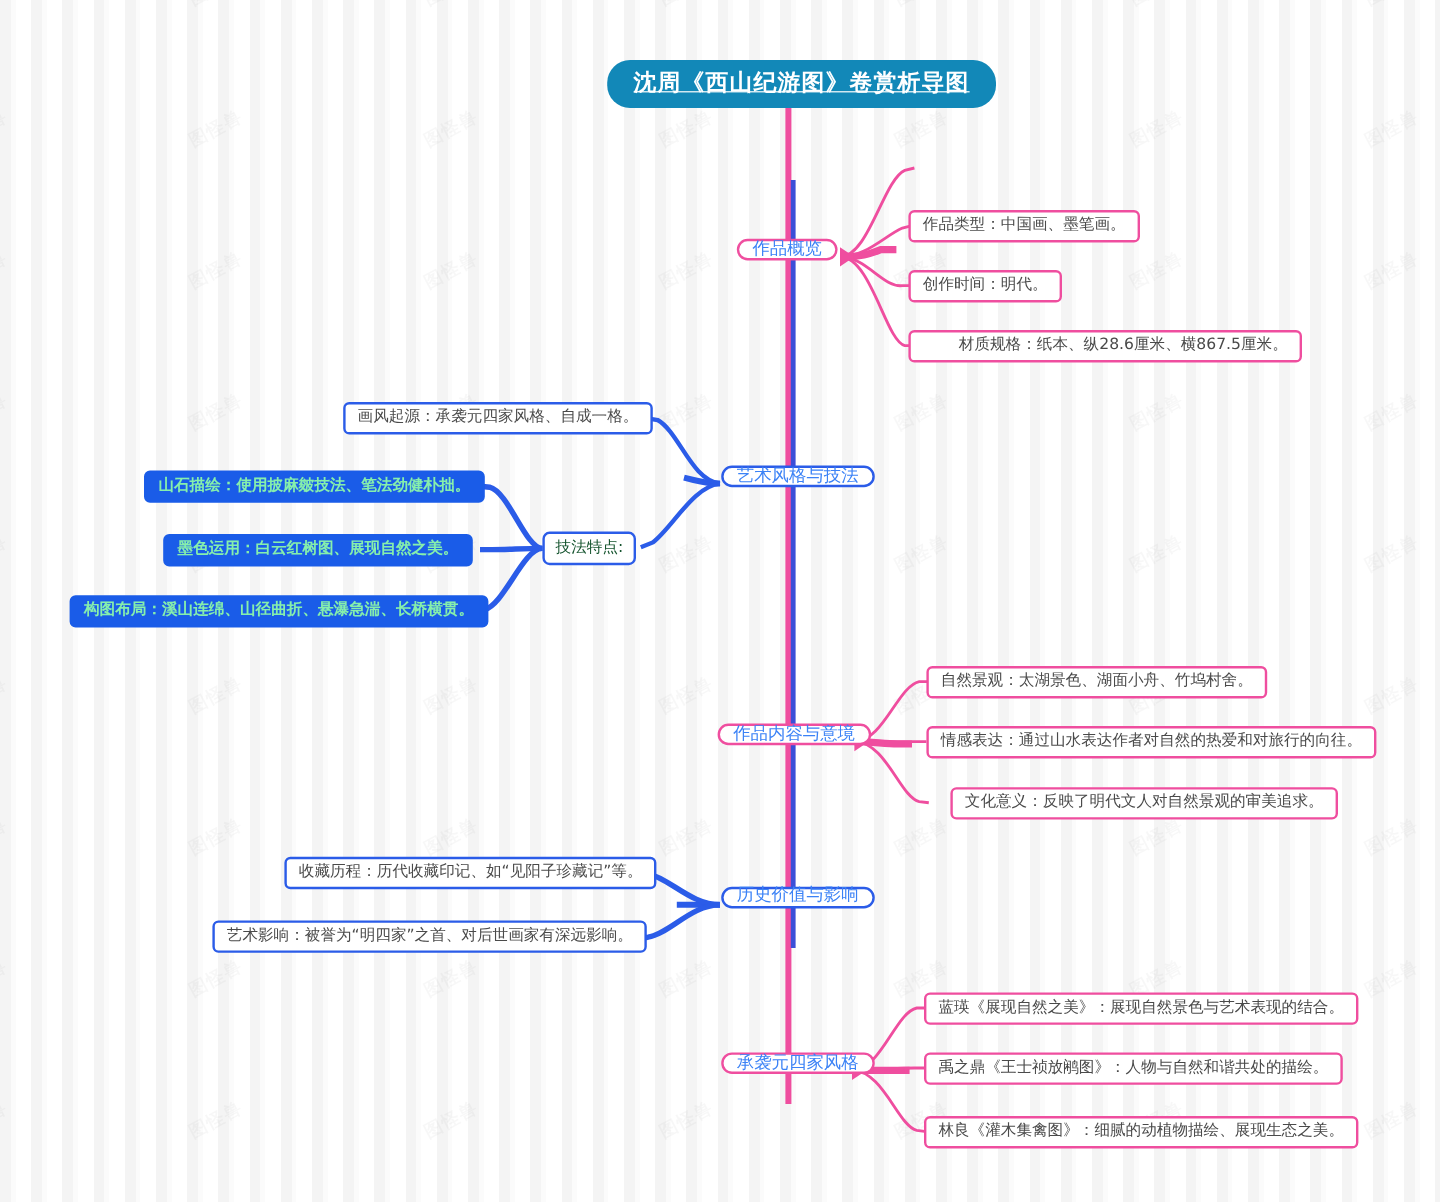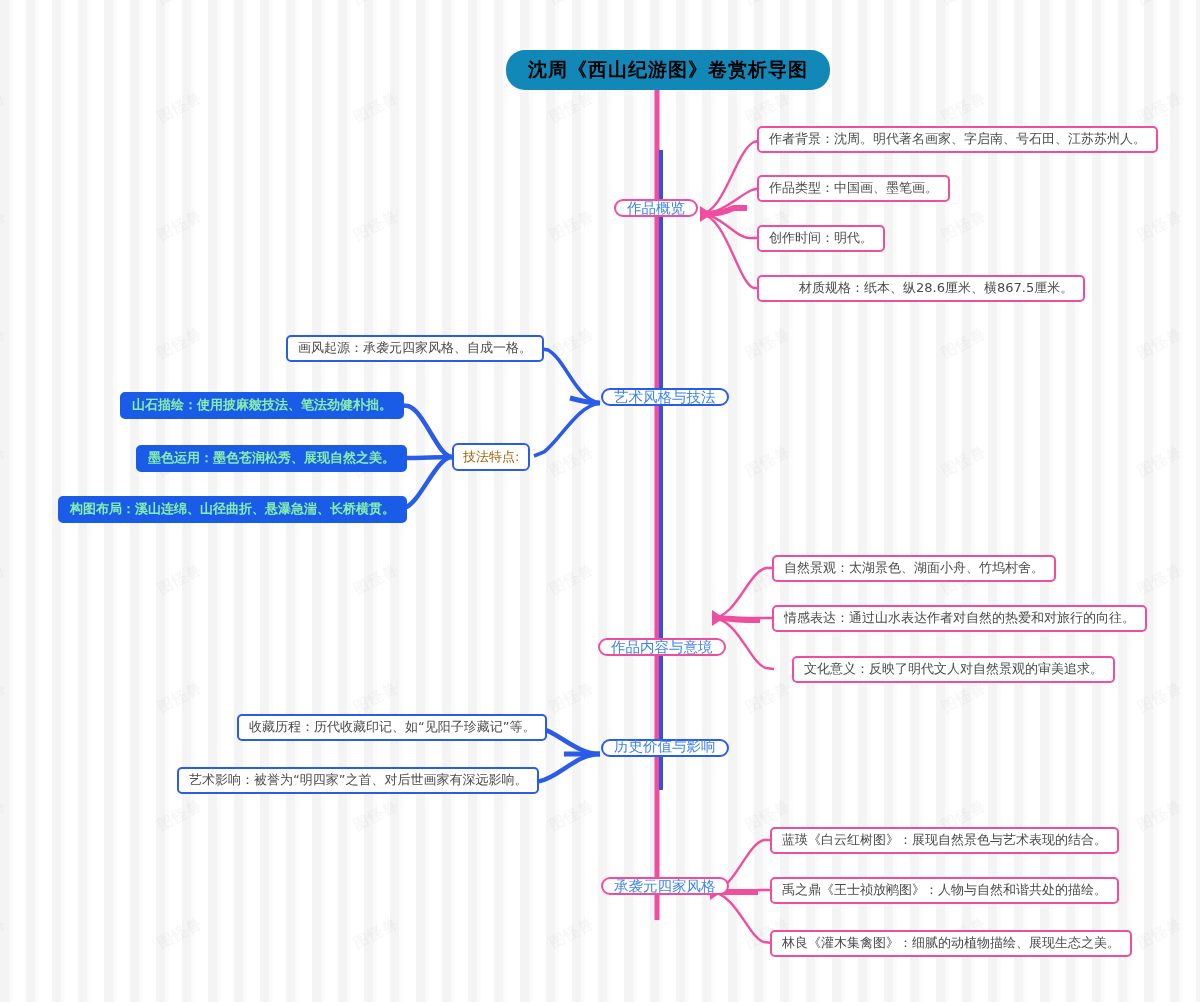--- a/index.html
+++ b/index.html
@@ -44,27 +44,28 @@
     position: absolute;
     box-sizing: border-box;
     display: flex;
     align-items: center;
     justify-content: center;
     white-space: nowrap;
     line-height: 1.15;
   }
   .root {
     background: #1288b8;
-    color: #000000;
+    color: #ffffff;
     border-radius: 19px;
     font-size: 19px;
     font-weight: 700;
     letter-spacing: 1px;
     padding: 0 22px;
     height: 40px;
+    text-decoration: underline;
   }
   .branch {
     background: #ffffff;
     border-radius: 9px;
     font-size: 14.5px;
     color: #3b82f6;
     height: 18px;
     padding: 0 11px;
   }
   .branch.pink { border: 2px solid #ef4e9f; }
@@ -85,21 +86,21 @@
     background: #1a5ce8;
     border: 2px solid #1a5ce8;
     color: #86efac;
     font-weight: 700;
   }
   .sub {
     background: #ffffff;
     border: 2px solid #2b5ce8;
     border-radius: 6px;
     font-size: 13px;
-    color: #a16207;
+    color: #14532d;
     height: 28px;
     padding: 0 9px;
   }
 </style>
 </head>
 <body>
 
 <div id="canvas">
 
   <div id="watermarks">
@@ -217,23 +218,20 @@
     </g>
   </svg>
 
   <div class="node root" style="left:506px; top:50px;">
     <span>沈周《西山纪游图》卷赏析导图</span>
   </div>
 
   <div class="node branch pink" style="left:614px; top:199px;">
     <span>作品概览</span>
   </div>
-  <div class="node leaf pink" style="left:757px; top:126px;">
-    <span>作者背景：沈周。明代著名画家、字启南、号石田、江苏苏州人。</span>
-  </div>
   <div class="node leaf pink" style="left:757px; top:175px;">
     <span>作品类型：中国画、墨笔画。</span>
   </div>
   <div class="node leaf pink" style="left:757px; top:225px;">
     <span>创作时间：明代。</span>
   </div>
   <div class="node leaf pink" style="left:757px; top:275px;padding-left:40px;">
     <span>材质规格：纸本、纵28.6厘米、横867.5厘米。</span>
   </div>
 
@@ -243,27 +241,27 @@
   <div class="node leaf blue" style="left:286px; top:335px;">
     <span>画风起源：承袭元四家风格、自成一格。</span>
   </div>
   <div class="node sub" style="left:452px; top:443px;">
     <span>技法特点:</span>
   </div>
   <div class="node leaf blue-fill" style="left:120px; top:392px;">
     <span>山石描绘：使用披麻皴技法、笔法劲健朴拙。</span>
   </div>
   <div class="node leaf blue-fill" style="left:136px; top:445px;">
-    <span>墨色运用：墨色苍润松秀、展现自然之美。</span>
+    <span>墨色运用：白云红树图、展现自然之美。</span>
   </div>
   <div class="node leaf blue-fill" style="left:58px; top:496px;">
     <span>构图布局：溪山连绵、山径曲折、悬瀑急湍、长桥横贯。</span>
   </div>
 
-  <div class="node branch pink" style="left:598px; top:638px;">
+  <div class="node branch pink" style="left:598px; top:603px;">
     <span>作品内容与意境</span>
   </div>
   <div class="node leaf pink" style="left:772px; top:555px;">
     <span>自然景观：太湖景色、湖面小舟、竹坞村舍。</span>
   </div>
   <div class="node leaf pink" style="left:772px; top:605px;">
     <span>情感表达：通过山水表达作者对自然的热爱和对旅行的向往。</span>
   </div>
   <div class="node leaf pink" style="left:772px; top:656px;margin-left:20px;">
     <span>文化意义：反映了明代文人对自然景观的审美追求。</span>
@@ -276,21 +274,21 @@
     <span>收藏历程：历代收藏印记、如“见阳子珍藏记”等。</span>
   </div>
   <div class="node leaf blue" style="left:177px; top:767px;">
     <span>艺术影响：被誉为“明四家”之首、对后世画家有深远影响。</span>
   </div>
 
   <div class="node branch pink" style="left:601px; top:877px;">
     <span>承袭元四家风格</span>
   </div>
   <div class="node leaf pink" style="left:770px; top:827px;">
-    <span>蓝瑛《白云红树图》：展现自然景色与艺术表现的结合。</span>
+    <span>蓝瑛《展现自然之美》：展现自然景色与艺术表现的结合。</span>
   </div>
   <div class="node leaf pink" style="left:770px; top:877px;">
     <span>禹之鼎《王士祯放鹇图》：人物与自然和谐共处的描绘。</span>
   </div>
   <div class="node leaf pink" style="left:770px; top:930px;">
     <span>林良《灌木集禽图》：细腻的动植物描绘、展现生态之美。</span>
   </div>
 
 </div>
 

